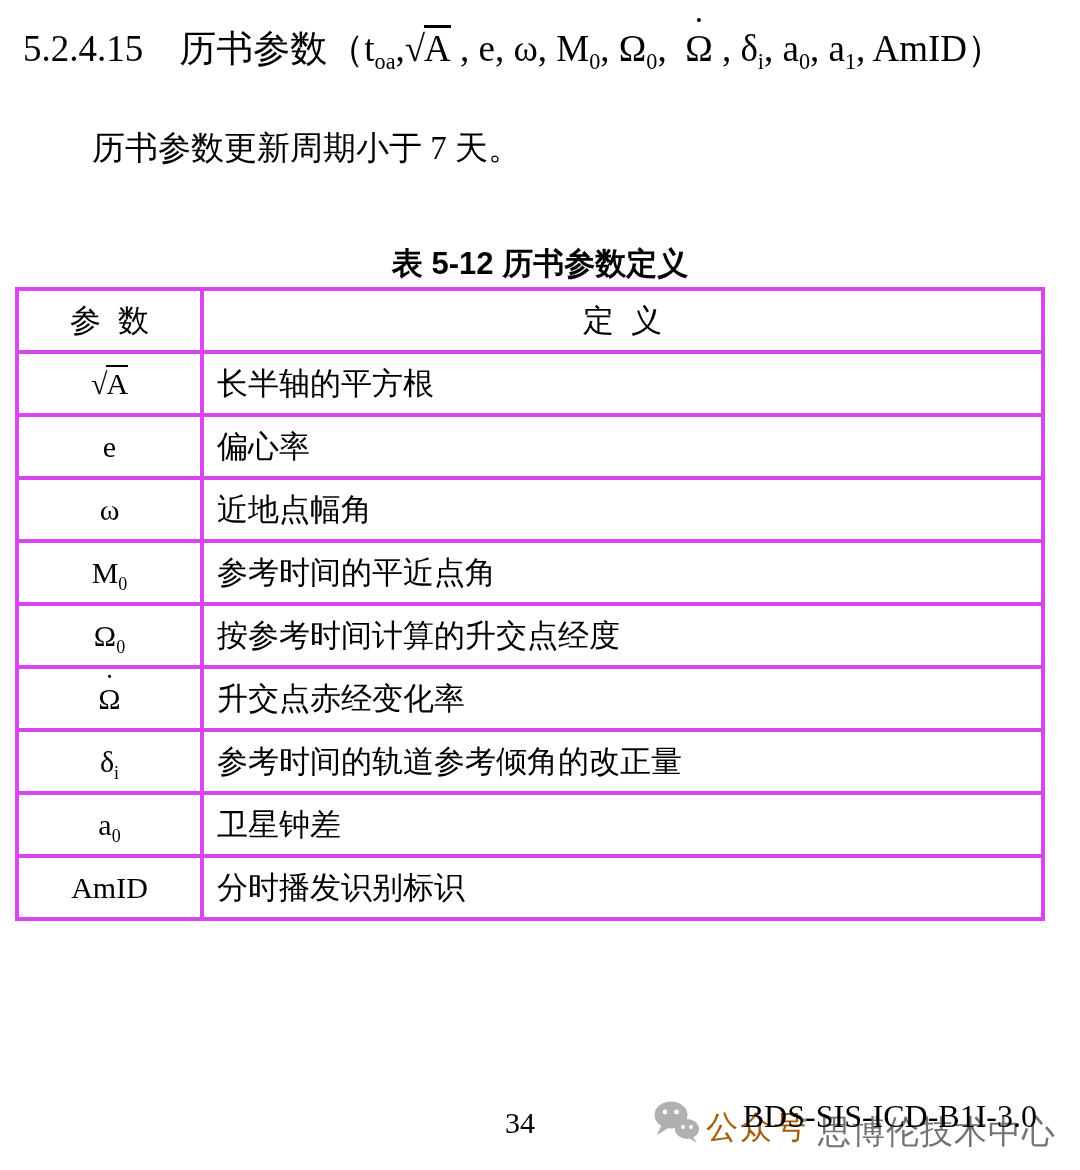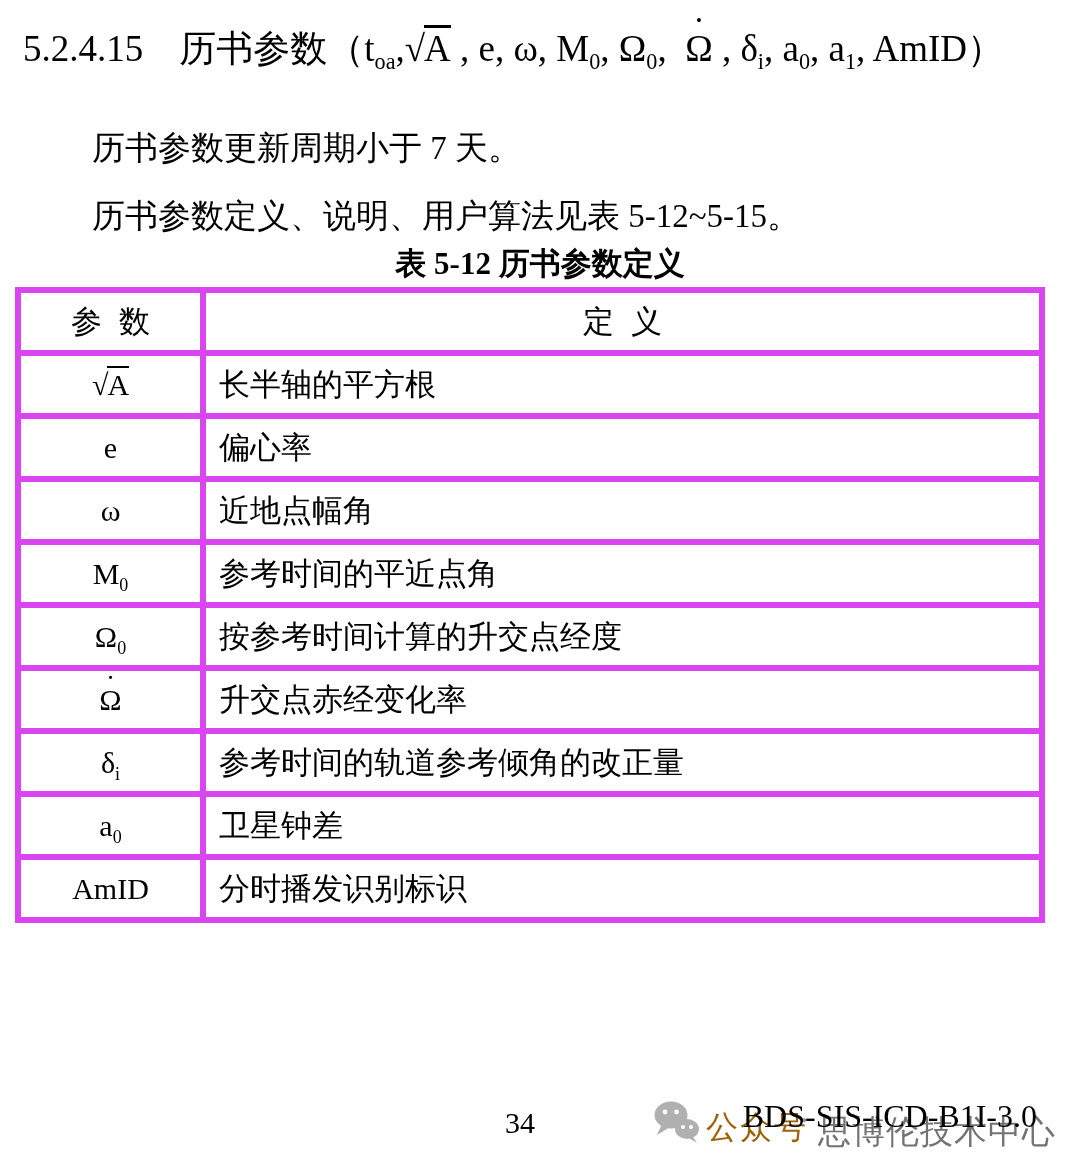--- a/index.html
+++ b/index.html
@@ -31,30 +31,30 @@
 
   
   .para { position:absolute; left:92px; font-size:33px; white-space:nowrap;margin-top:18px; }
   #para1 { top:108px; }
   #para2 { top:176px; }
 
   
   .caption {
     position:absolute; top:243px; left:0; width:1080px;
     text-align:center; font-size:31px; font-weight:bold;
-    font-family:Liberation Serif, serif;
+    font-family:Liberation Sans, sans-serif;
   }
 
   
   table.ptable {
     position:absolute; left:15px; top:287px; width:1030px;
     border-collapse:collapse; table-layout:fixed;
     border:3px solid #000;
   }
-  .ptable th, .ptable td { border:6px solid #d946ef; height:63px; vertical-align:middle; }
+  .ptable th, .ptable td { border:4px solid #d946ef; height:63px; vertical-align:middle; }
   .ptable th {
     font-family:"Liberation Sans","DejaVu Sans",sans-serif;
     font-weight:normal; font-size:31px; text-align:center;
   }
   td.param { text-align:center; font-size:30px; }
   td.def   { padding-left:13px; font-size:31px; text-align:left; }
 
   
   .page-num { position:absolute; left:505px; top:1106px; font-size:30px; }
   .wm-icon  { position:absolute; left:652px; top:1100px; }
@@ -79,21 +79,20 @@
 </head>
 <body>
 
 <div id="page">
 
   <div class="heading">
     <span>5.2.4.15</span><span class="hgap"></span><span>历书参数</span><span>（</span><span class="sym"><span>t</span><sub>oa</sub></span><span>,</span><span class="sym"><span class="sqrt-sign">√</span><span class="ovl">A</span></span><span> , e, ω, M</span><sub>0</sub><span>, Ω</span><sub>0</sub><span>, &nbsp;</span><span class="sym"><span>Ω</span><span class="dot-above">˙</span></span><span> , δ</span><sub>i</sub><span>, a</span><sub>0</sub><span>, a</span><sub>1</sub><span>, AmID</span><span>）</span>
   </div>
 
   <div class="para" id="para1">历书参数更新周期小于 7 天。</div>
-  <div class="para" id="para2">历书参数定义、说明、用户算法见表 5-12~5-15。</div>
 
   <div class="caption">表 5-12 历书参数定义</div>
 
   <table class="ptable">
     <colgroup>
         <col style="width:185px">
         <col>
       </colgroup>
     <tbody>
         <tr>

